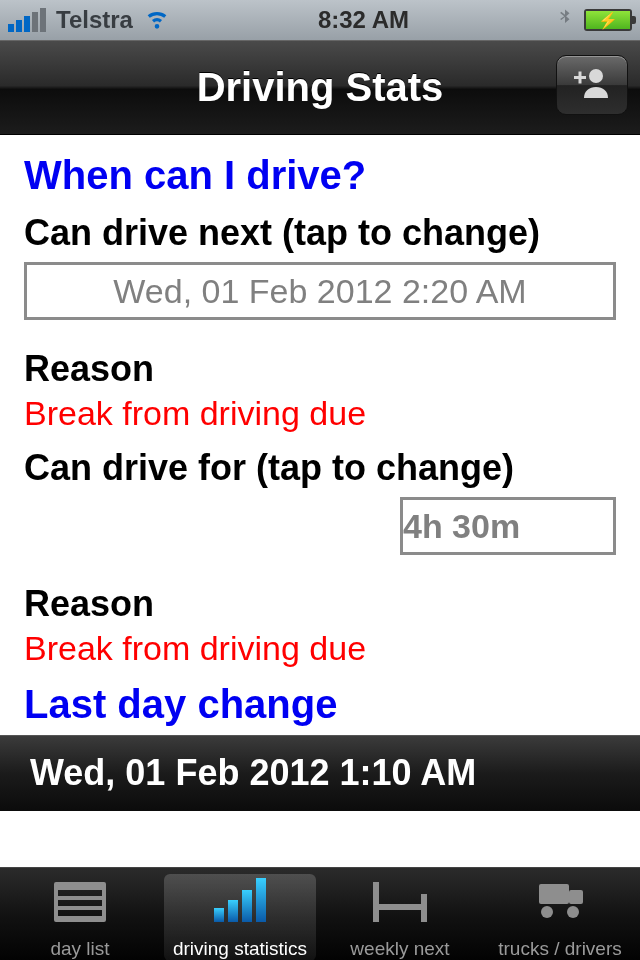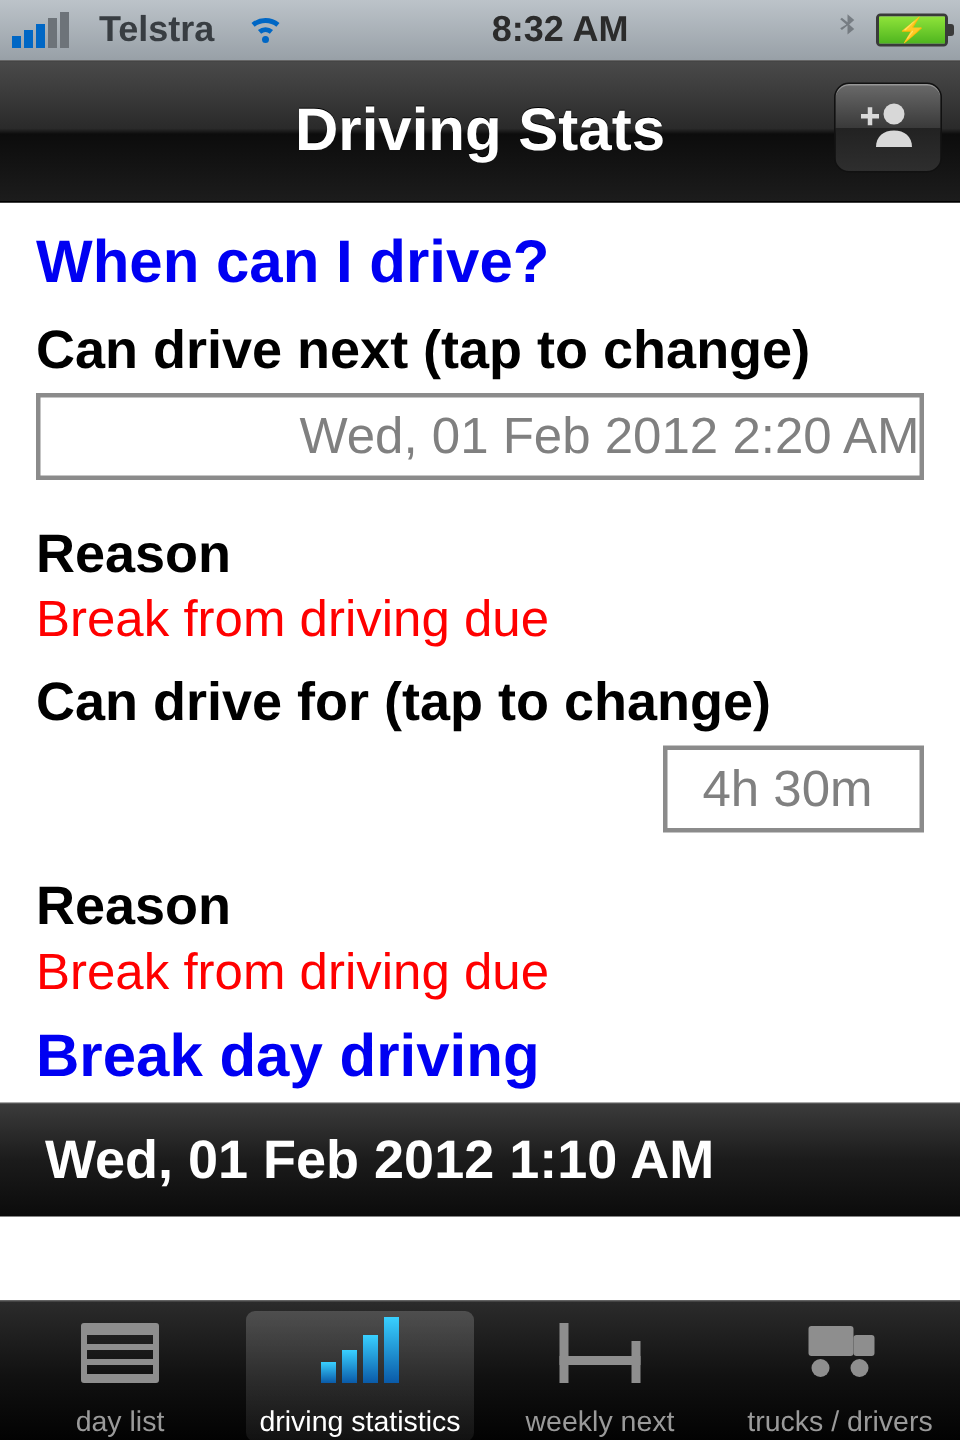--- a/index.html
+++ b/index.html
@@ -1,20 +1,20 @@
 <!DOCTYPE html>
 <html><head>
 <meta charset="utf-8">
 <style>
   * { margin: 0; padding: 0; box-sizing: border-box; }
   html, body { width: 640px; height: 960px; font-family: "Helvetica Neue", Helvetica, Arial, sans-serif; overflow: hidden; background: #000; }
   
   
   .status-bar { height: 40px; background: linear-gradient(to bottom, #bcc3c9 0%, #98a0a7 100%); display: flex; align-items: center; justify-content: space-between; padding: 0 8px; font-size: 24px; font-weight: bold; color: #3a3a3a; }
-  .status-left { display: flex; align-items: center; gap: 20px; }
+  .status-left { display: flex; align-items: center; gap: 10px; }
   .signal-bars { display: flex; align-items: flex-end; gap: 2px; }
   .signal-bars span { width: 6px; background: #0067c5; display: inline-block; }
   .signal-bars span:nth-child(1){height:8px;}
   .signal-bars span:nth-child(2){height:12px;}
   .signal-bars span:nth-child(3){height:16px;}
   .signal-bars span:nth-child(4){height:20px;background:#6d7379;}
   .signal-bars span:nth-child(5){height:24px;background:#6d7379;}
   .carrier { font-size: 24px; color: #383d42; }
   .wifi svg { width: 28px; height: 28px; }
   .status-time { font-size: 24px; font-weight: bold; color: #2b2b2b; }
@@ -28,22 +28,22 @@
   
   .nav-bar { height: 95px; background: linear-gradient(to bottom,#4a4a4a 0%, #2a2a2a 48%, #0c0c0c 52%, #1c1c1c 100%); border-top:1px solid #666; border-bottom:1px solid #000; display:flex; align-items:center; justify-content:center; position:relative; }
   .nav-title { color:#fff; font-size:40px; font-weight:bold; text-shadow: 0 -1px 0 #000; }
   .nav-btn { position:absolute; right:12px; top:14px; width:72px; height:60px; border-radius:10px; background:linear-gradient(to bottom,#6a6a6a,#3a3a3a 50%,#222 51%,#2e2e2e); border:1px solid #111; box-shadow: inset 0 1px 0 rgba(255,255,255,.3); display:flex; align-items:center; justify-content:center; }
   .nav-btn svg { width:40px; height:34px; }
 
   
   .content { background:#fff; height: 732px; overflow:hidden; }
   .section-title { color:#0000f2; font-size:40px; font-weight:bold; padding: 18px 24px 8px 24px; }
   .label { color:#000; font-size:36px; font-weight:bold; padding: 6px 24px 4px 24px; }
-  .input-box { margin: 4px 24px 8px 24px; border:3px solid #8b8b8b; height:58px; display:flex; align-items:center; justify-content:flex-end; color:#808080; font-size:34px; }
-  .input-box.right { width: 174px; margin-left:auto; margin-right:24px; justify-content:center; padding-right:8px;}
+  .input-box { margin: 4px 24px 8px 24px; border:3px solid #8b8b8b; height:58px; display:flex; align-items:center; justify-content:center; color:#808080; font-size:34px; }
+  .input-box.right { width: 216px; margin-left:auto; margin-right:24px; justify-content:flex-start; padding-right:8px;font-weight:bold;}
   .reason-value { color:#ff0000; font-size:34px; padding: 0 24px 8px 24px; }
   .gap { height: 14px; }
 
   
   .dark-row { background: linear-gradient(to bottom,#3b3b3b 0%, #1b1b1b 50%, #0b0b0b 100%); padding: 14px 30px 16px 30px; border-top:1px solid #555;}
   .dark-row .lbl { color:#fff; font-size:36px; font-weight:bold; line-height:1.25; }
 
   
   .tab-bar { height:100px; background: linear-gradient(to bottom,#2b2b2b 0%, #111 50%, #000 100%); border-top:1px solid #444; display:flex; }
   .tab { flex:1; display:flex; flex-direction:column; align-items:center; justify-content:center; gap:16px; color:#9a9a9a; font-size:20px; border-radius:6px; margin:6px 4px;}
@@ -129,21 +129,21 @@
 
   <div class="label">Can drive for (tap to change)</div>
   <div class="input-box right">
     <span>4h 30m</span>
   </div>
 
   <div class="gap"></div>
   <div class="label">Reason</div>
   <div class="reason-value">Break from driving due</div>
 
-  <div class="section-title" style="padding-top:6px">Break day driving</div>
+  <div class="section-title" style="padding-top:6px">Last day change</div>
 
   <div class="dark-row">
     <div class="lbl">Wed, 01 Feb 2012 1:10 AM</div>
   </div>
 </div>
 
 <div class="tab-bar">
   <div class="tab">
     <div class="tab-icon">
         <div class="ico-daylist"></div>

